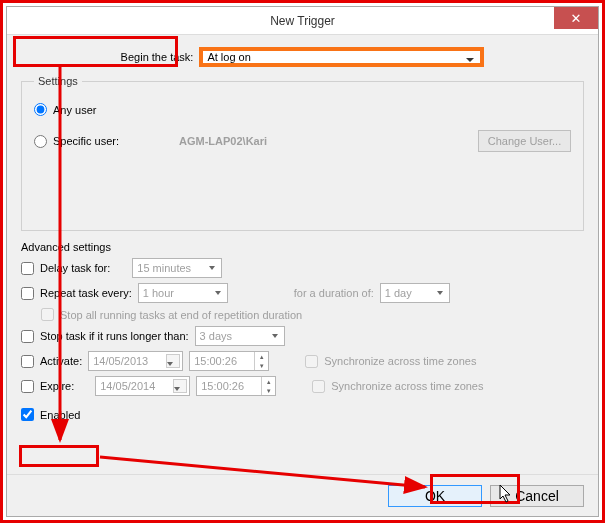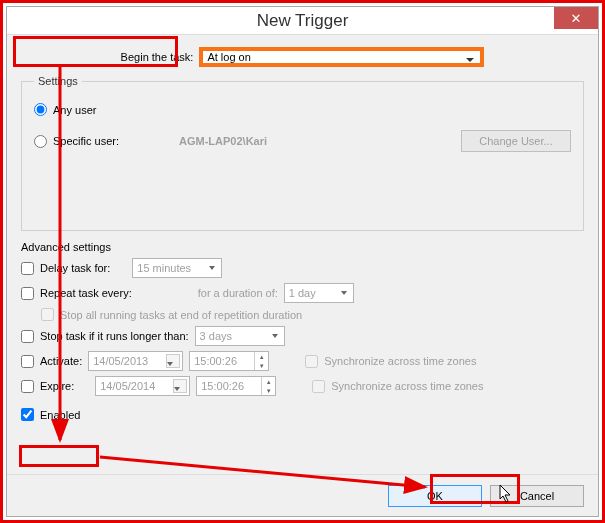--- a/index.html
+++ b/index.html
@@ -31,21 +31,21 @@
   .titlebar {
     height: 28px;
     background: #fff;
     border-bottom: 1px solid #ddd;
     display: flex;
     align-items: center;
     justify-content: center;
     position: relative;
   }
   .titlebar-text {
-    font-size: 17px;
+    font-size: 12px;
     color: #333;
   }
   .close-btn {
     position: absolute;
     right: 0; top: 0;
     width: 44px; height: 22px;
     background: #c75050;
     color: #fff;
     display: flex;
     align-items: center;
@@ -92,21 +92,21 @@
     margin: 6px 0;
   }
   input[type=radio], input[type=checkbox] {
     margin: 0 6px 0 0;
     width: 13px; height: 13px;
   }
   .disabled { color: #9f9f9f; }
   .user-name { margin-left: 60px; color: #9f9f9f; font-weight: bold; }
   .change-btn {
     margin-left: auto;
-    width: 110px; height: 22px;
+    width: 93px; height: 22px;
     border: 1px solid #bfbfbf;
     background: #e8e8e8;
     color: #9f9f9f;
     font-size: 11px;
   }
   .adv-heading { margin: 10px 0 4px 0; }
   .combo, .date-box, .time-box {
     height: 20px;
     border: 1px solid #b5b5b5;
     background: #fff;
@@ -160,21 +160,21 @@
     align-items: center;
     justify-content: flex-end;
     padding: 0 14px;
     gap: 8px;
     background: #f0f0f0;
   }
   .btn {
     width: 94px; height: 22px;
     border: 1px solid #aaa;
     background: #e9e9e9;
-    font-size: 11px;
+    font-size: 14px;
     cursor: pointer;
   }
   .btn.ok {
     border: 1px solid #3399ff;
     background: #e5f1fb;
   }
 
   
   .hl {
     position: absolute;
@@ -249,20 +249,23 @@
         <div class="combo">
             <span>15 minutes</span>
           </div>
       </div>
 
       <div class="adv-row">
         <label>
             <input type="checkbox" style="">
             <span>Repeat task every:</span>
           </label>
+        <div class="combo">
+            <span>1 hour</span>
+          </div>
         <span class="duration-label">for a duration of:</span>
         <div class="combo" style="width:70px;">
             <span>1 day</span>
           </div>
       </div>
 
       <div class="adv-row indent disabled">
         <label>
             <input type="checkbox" disabled="" style="">
             <span>Stop all running tasks at end of repetition duration</span>

